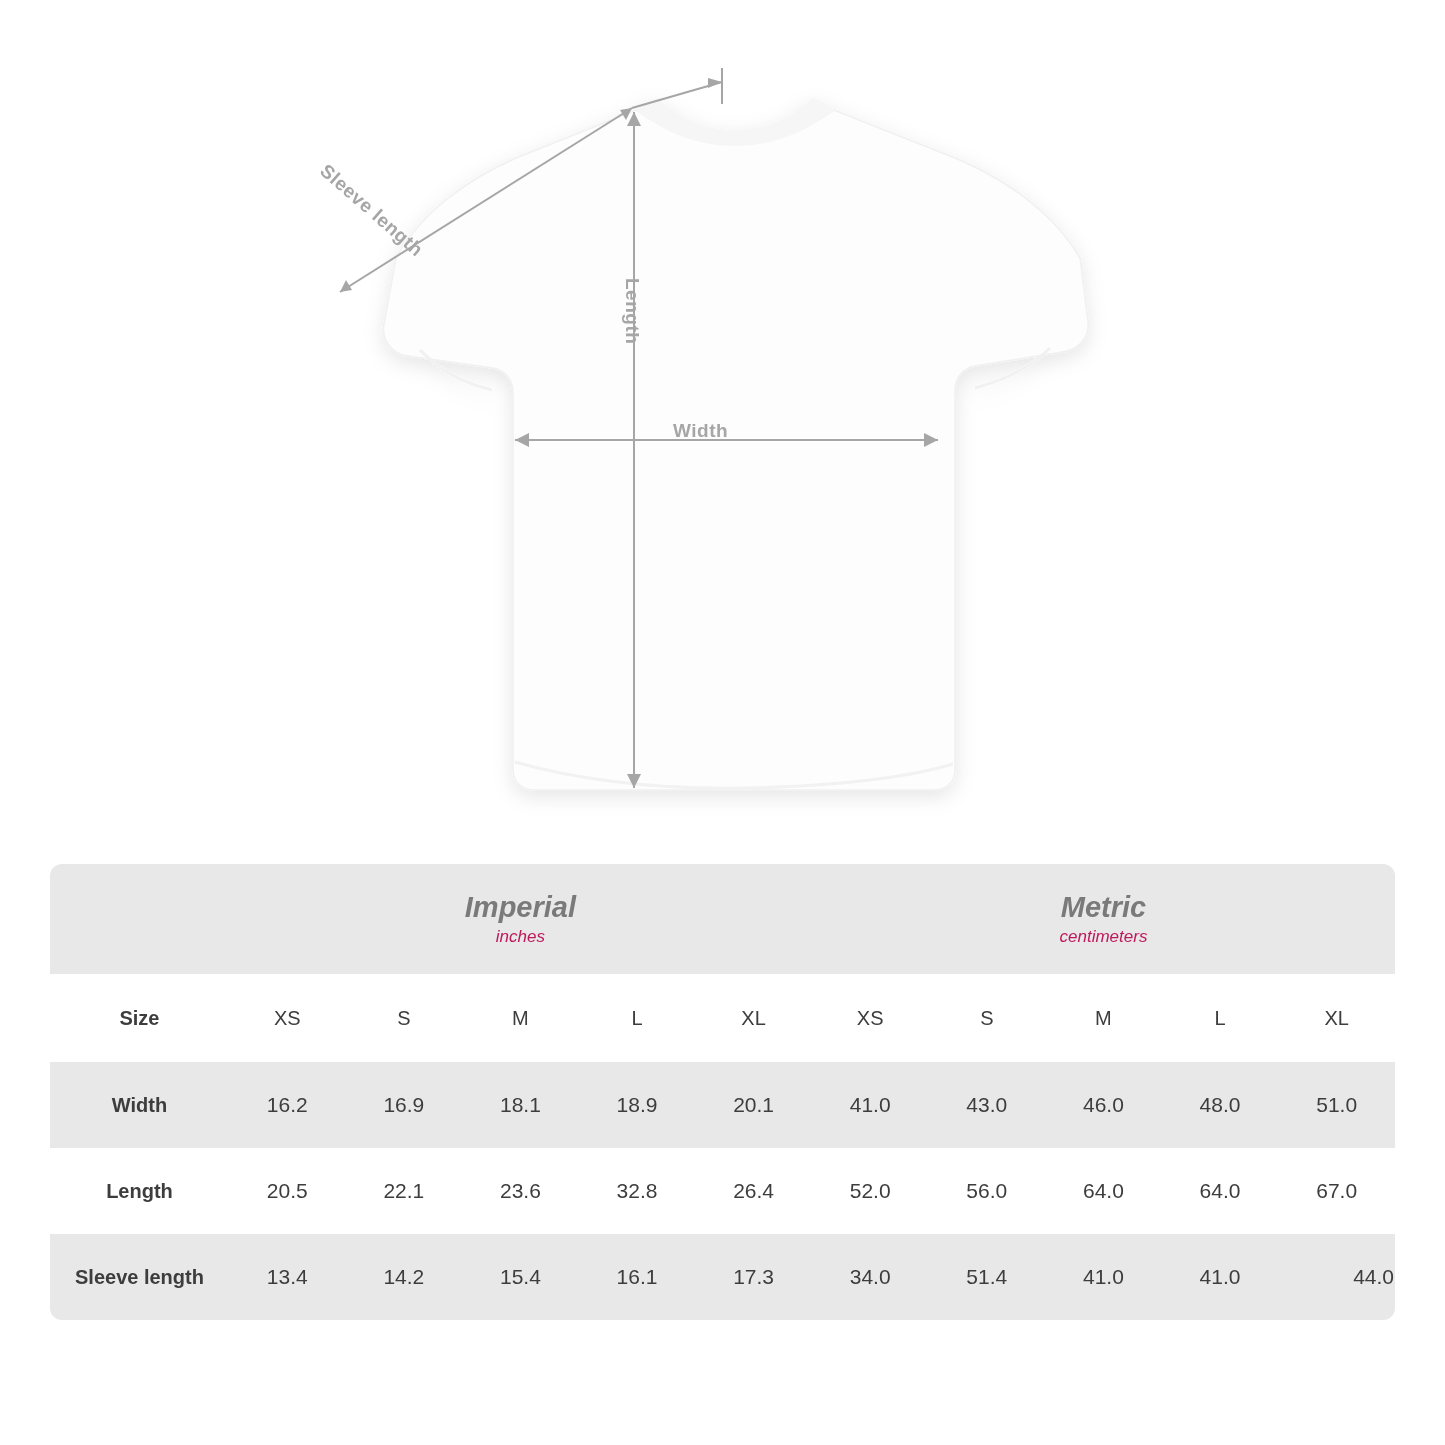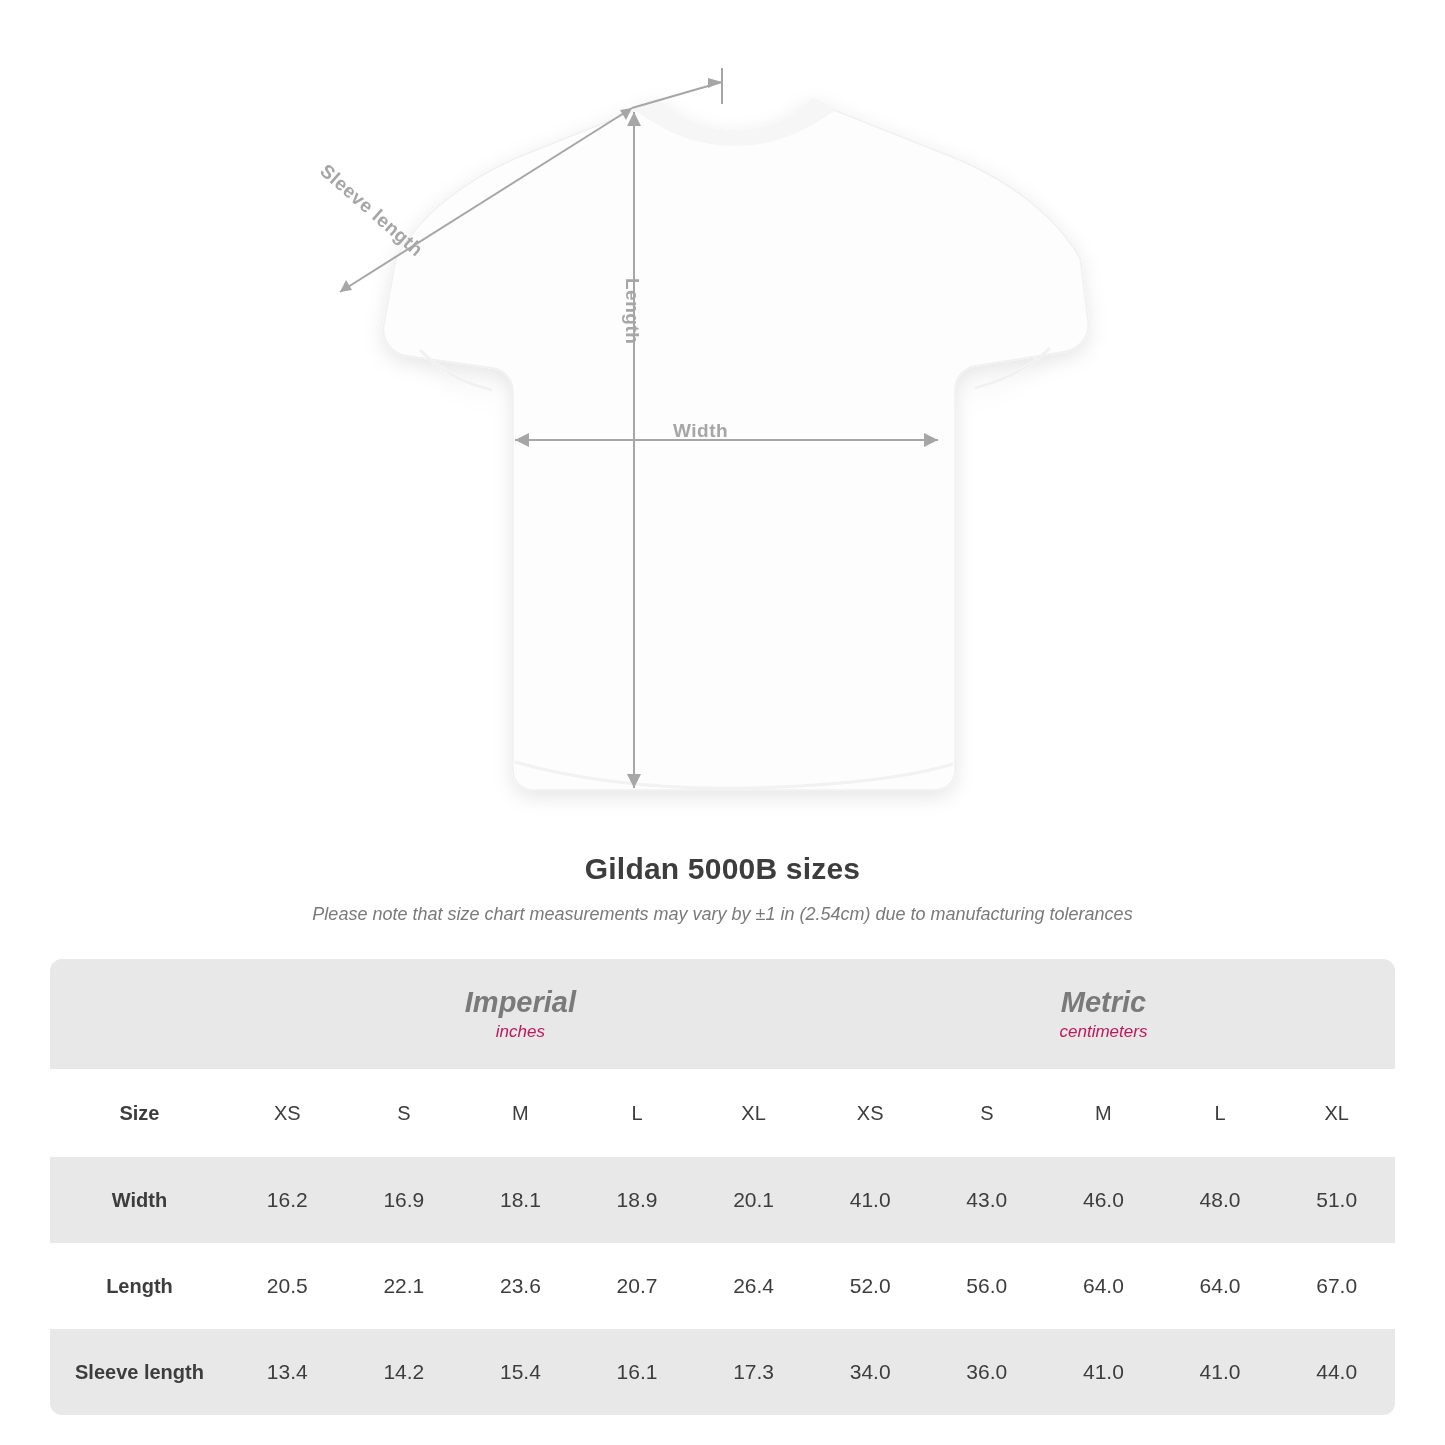--- a/index.html
+++ b/index.html
@@ -144,20 +144,21 @@
   }
   .data-row td.rowlabel {
     font-weight: bold;
     font-size: 20px;
   }
   .data-row.last-row td.rowlabel {
     border-bottom-left-radius: 12px;
   }
   .data-row.last-row td.lastcell {
     border-bottom-right-radius: 12px;
+    text-align: right;
   }
 
   .col-label { width: 178px; }
   .col-v { width: 116px; }
 </style>
 </head>
 <body>
 
 <div class="page">
 
@@ -220,24 +221,20 @@
         <polygon points="515,440 529,433 529,447" fill="#a6a6a6" stroke="none"></polygon>
         <polygon points="938,440 924,433 924,447" fill="#a6a6a6" stroke="none"></polygon>
       </g>
     </svg>
 
     <div class="dim-label label-sleeve">Sleeve length</div>
     <div class="dim-label label-length">Length</div>
     <div class="dim-label label-width">Width</div>
   </div>
 
-  <div class="title-block">
-    <div class="chart-title">Gildan 5000B sizes</div>
-    <div class="chart-note">Please note that size chart measurements may vary by ±1 in (2.54cm) due to manufacturing tolerances</div>
-  </div>
 
   <div class="table-wrap">
     <table class="size-table">
       <colgroup>
         <col class="col-label">
         <col class="col-v">
           <col class="col-v">
           <col class="col-v">
           <col class="col-v">
           <col class="col-v">
@@ -287,38 +284,38 @@
         <td>46.0</td>
         <td>48.0</td>
         <td>51.0</td>
       </tr>
 
       <tr class="data-row plain">
         <td class="rowlabel">Length</td>
         <td>20.5</td>
         <td>22.1</td>
         <td>23.6</td>
-        <td>20.7</td>
+        <td>32.8</td>
         <td>26.4</td>
         <td>52.0</td>
         <td>56.0</td>
         <td>64.0</td>
         <td>64.0</td>
         <td>67.0</td>
       </tr>
 
       <tr class="data-row shaded last-row">
         <td class="rowlabel">Sleeve length</td>
         <td>13.4</td>
         <td>14.2</td>
         <td>15.4</td>
         <td>16.1</td>
         <td>17.3</td>
         <td>34.0</td>
-        <td>36.0</td>
+        <td>51.4</td>
         <td>41.0</td>
         <td>41.0</td>
         <td class="lastcell">44.0</td>
       </tr>
     </tbody>
       </table>
   </div>
 
 </div>
 

